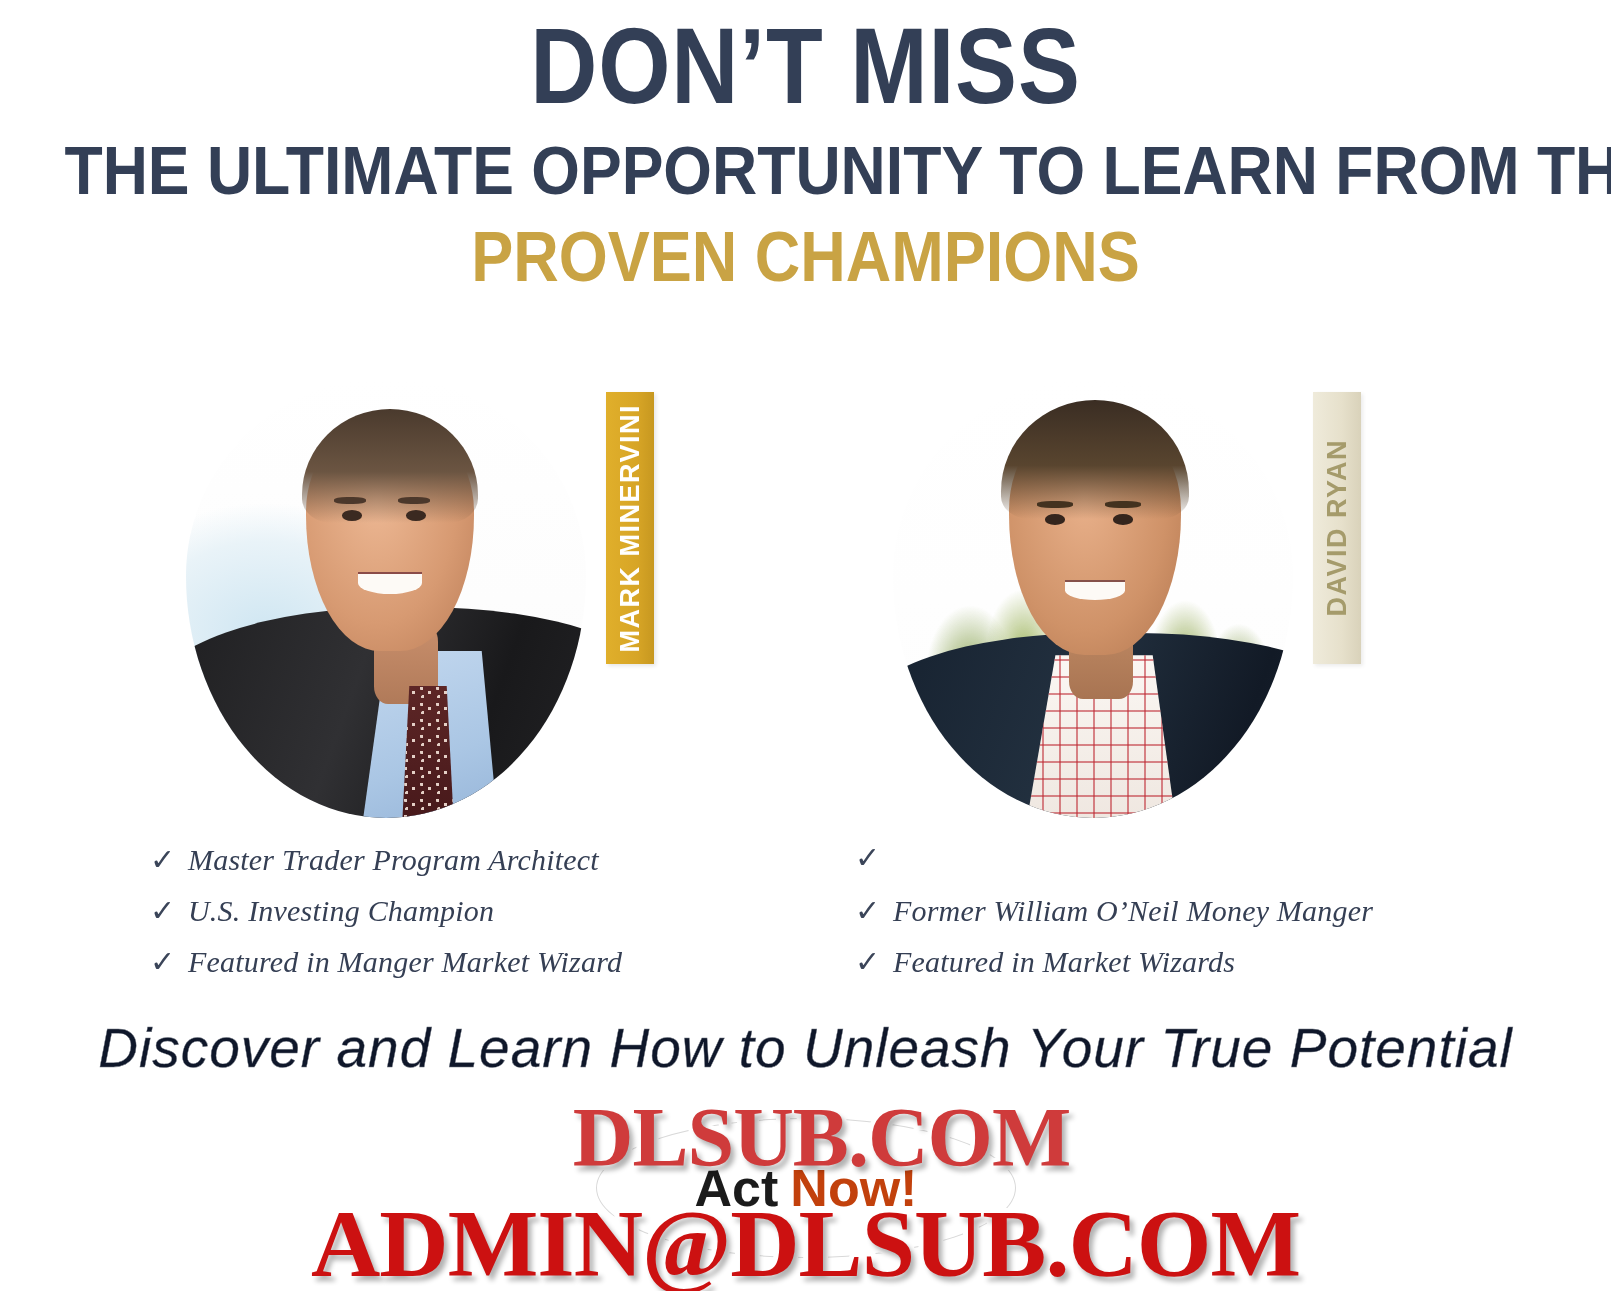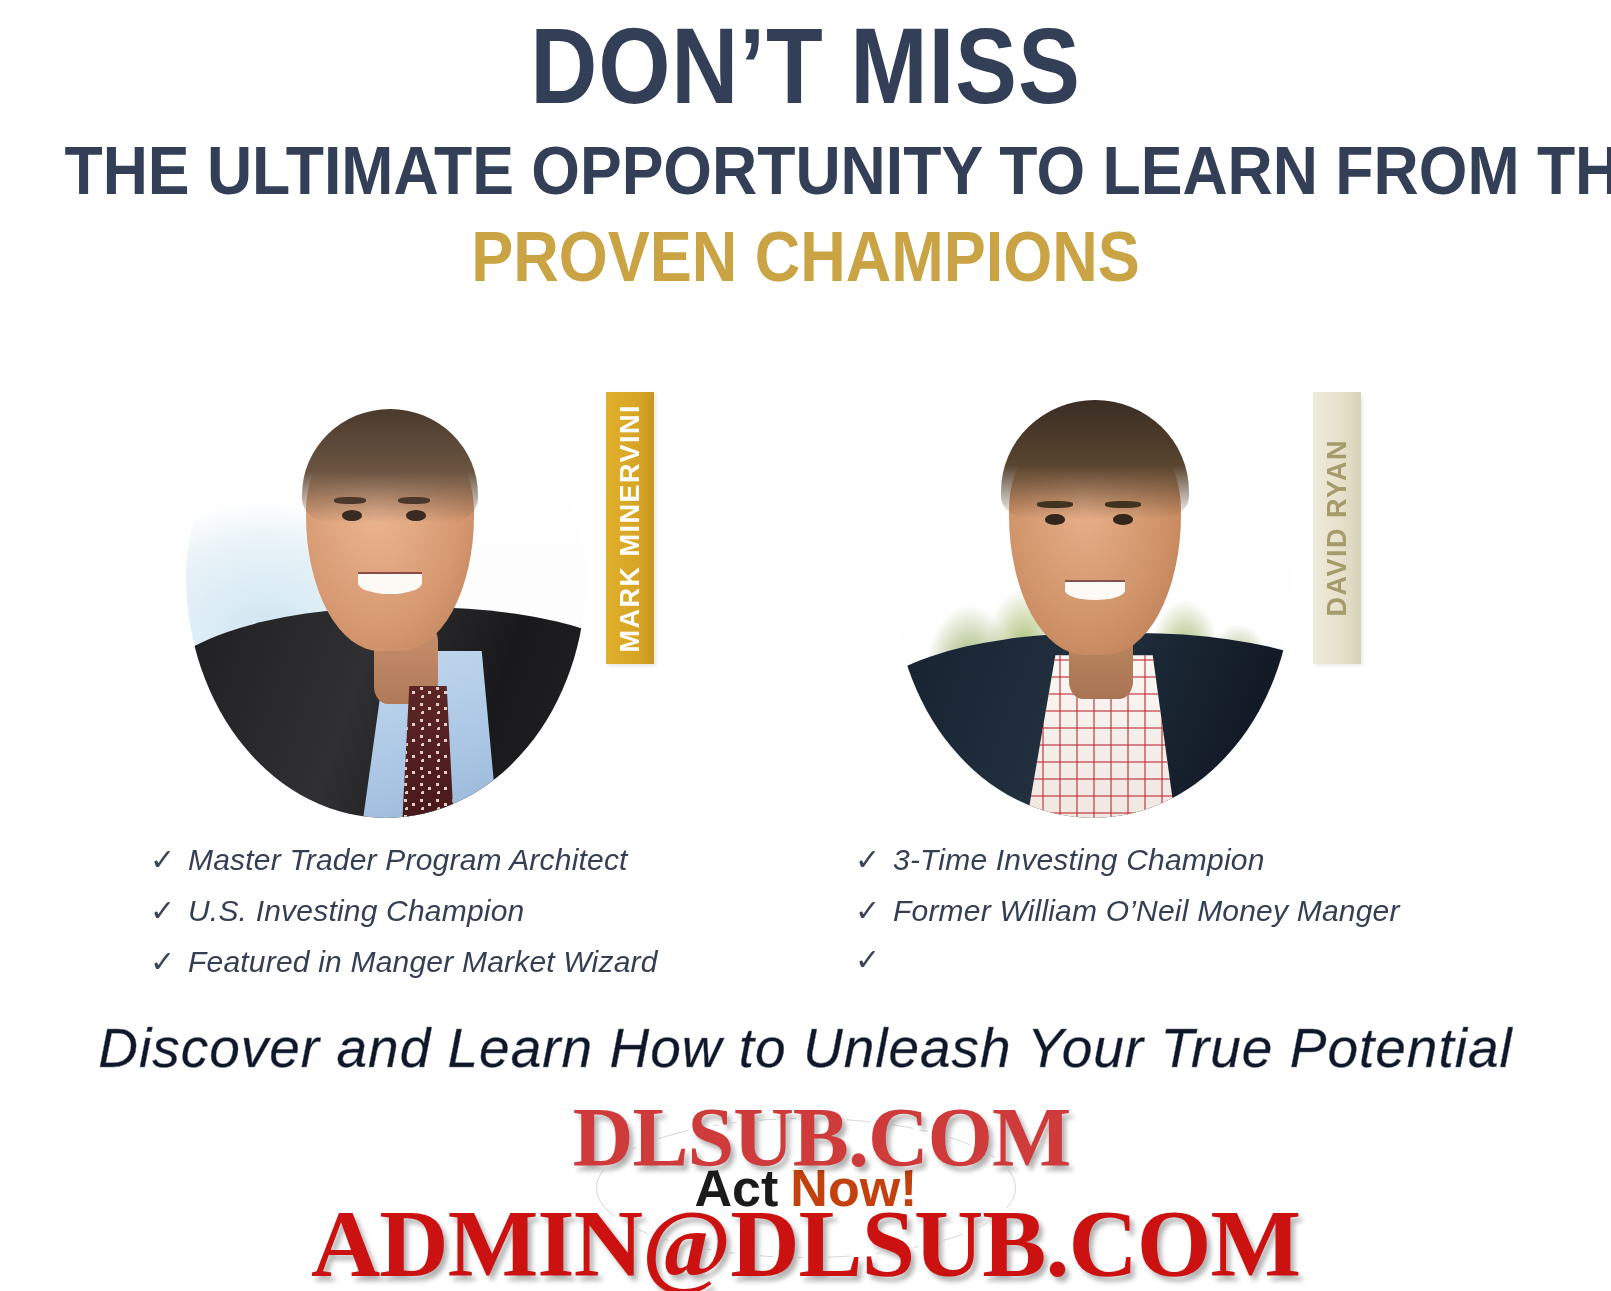--- a/index.html
+++ b/index.html
@@ -276,21 +276,21 @@
   }
   .check-icon {
     flex: 0 0 auto;
     width: 38px;
     color: #3b4559;
     font-size: 30px;
     line-height: 1;
     font-weight: 400;
   }
   .bullet-text {
-    font-family: Liberation Sans, sans-serif;
+    font-family: Liberation Serif, serif;
     font-style: italic;
     font-size: 30px;
     color: #353F54;
     white-space: nowrap;
     letter-spacing: 0.2px;
     text-align: center;
   }
 
   
   .tagline {
@@ -435,28 +435,28 @@
     </div>
     <div class="bullet-row">
       <span class="check-icon">✓</span>
       <span class="bullet-text">Featured in Manger Market Wizard</span>
     </div>
   </div>
 
   <div class="bullets right">
     <div class="bullet-row">
       <span class="check-icon">✓</span>
-      <span class="bullet-text">3-Time Investing Champion</span>
     </div>
     <div class="bullet-row">
       <span class="check-icon">✓</span>
       <span class="bullet-text">Former William O’Neil Money Manger</span>
     </div>
     <div class="bullet-row">
       <span class="check-icon">✓</span>
+      <span class="bullet-text">Featured in Market Wizards</span>
     </div>
   </div>
 
   <div class="tagline">Discover and Learn How to Unleash Your True Potential</div>
 
   <div class="cta-button">
     <span class="cta-act">Act</span>
     <span class="cta-now">Now!</span>
   </div>
 

